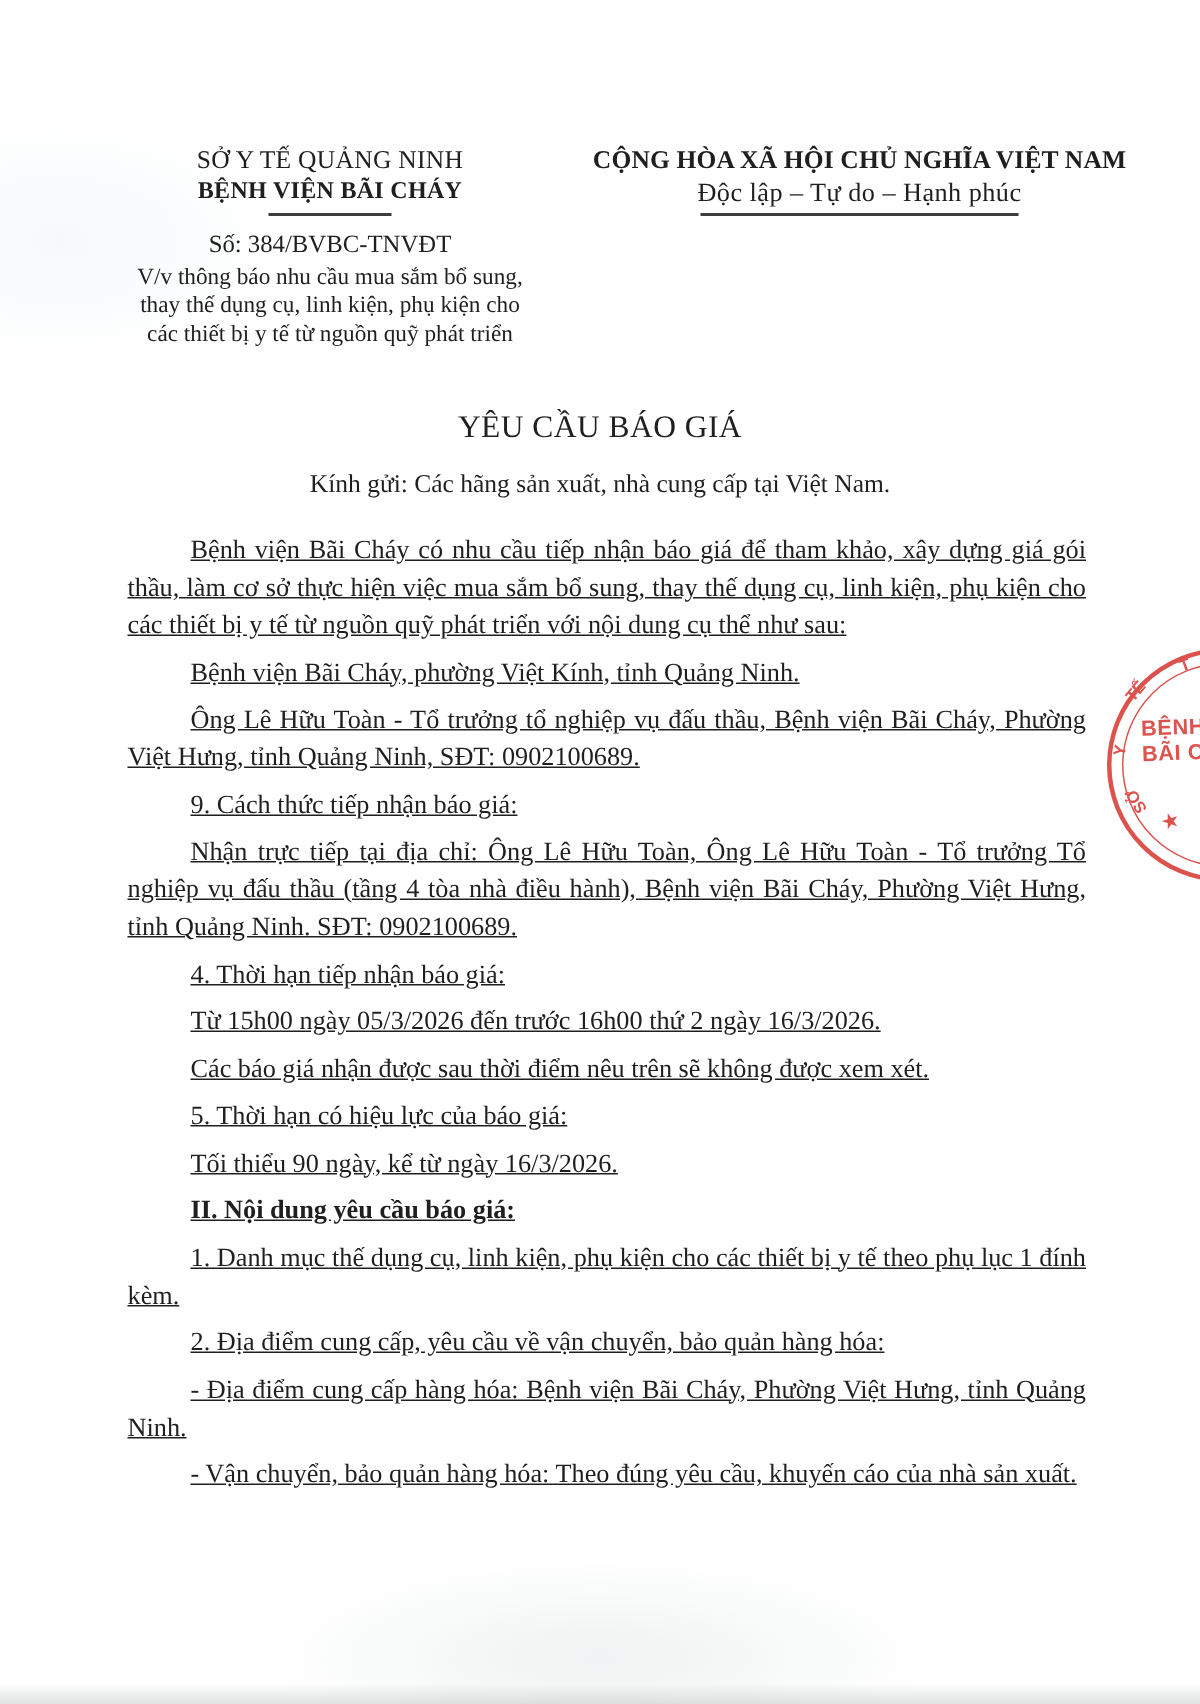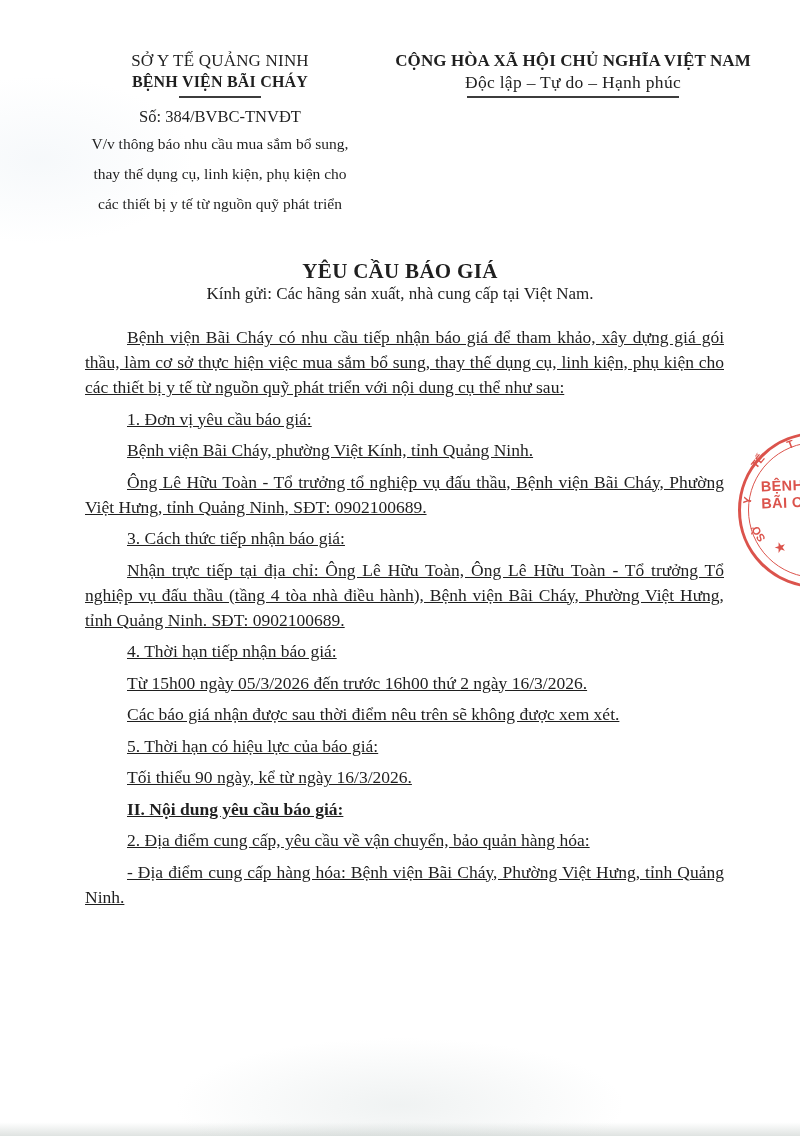--- a/index.html
+++ b/index.html
@@ -10,34 +10,34 @@
     color:#1f1f1f;
   }
   .page {
     position:relative; width:800px; height:1136px; overflow:hidden;
     background:
       radial-gradient(220px 120px at 40px 160px, rgba(185,205,222,0.13), rgba(185,205,222,0) 70%),
       radial-gradient(300px 90px at 400px 1105px, rgba(170,185,185,0.18), rgba(170,185,185,0) 75%),
       linear-gradient(#ffffff 98.8%, #dfe3e1 100%);
   }
   
-  .header { display:flex; padding-top:50px; }
+  .header { display:flex; padding-top:96px; }
   .header-left  { width:312px; margin-left:64px; text-align:center; }
   .header-right { width:382px; margin-left:6px;  text-align:center; }
   .agency  { font-size:17px; line-height:21px; letter-spacing:0.2px; }
   .unit    { font-size:16px; line-height:22px; font-weight:bold; letter-spacing:0.2px; }
   .rule-left  { width:82px;  height:2px; background:#3c3c3c; margin:3px auto 8px; }
   .doc-number { font-size:16.5px; line-height:21px; margin-top:2px; }
-  .subject { font-size:15.5px; line-height:30px; width:258px; margin:2px auto 0; }
+  .subject { font-size:15.5px; line-height:19px; width:258px; margin:2px auto 0; }
   .country { font-size:17px;   line-height:21px; font-weight:bold; letter-spacing:0.1px; }
   .motto   { font-size:17.5px; line-height:23px; font-weight:normal; letter-spacing:0.3px; }
   .rule-right { width:212px; height:2px; background:#3c3c3c; margin:2px auto 10px; }
   .place-date { font-size:17px; font-style:italic; margin-top:4px; }
   
-  .title { font-size:21px; font-weight:bold; text-align:center; margin:40px 0 0; letter-spacing:0.3px; }
+  .title { font-size:21px; font-weight:normal; text-align:center; margin:40px 0 16px; letter-spacing:0.3px; }
   .salutation { font-size:17px; text-align:center; }
   
   .body-block { margin:21px 76px 0 85px;text-decoration:underline; }
   .para { margin:0 0 6.5px 0; font-size:17.5px; line-height:25px; text-indent:42px; }
   .para.justify { text-align:justify; }
   .para.bold { font-weight:bold; }
   
   .stamp {
     position:absolute; left:738px; top:432px; width:150px; height:150px;
     border:3px solid #d9473f; border-radius:50%;
@@ -78,33 +78,34 @@
       <div class="motto">Độc lập – Tự do – Hạnh phúc</div>
       <div class="rule-right"></div>
     </div>
   </div>
 
   <div class="title">YÊU CẦU BÁO GIÁ</div>
   <div class="salutation">Kính gửi: Các hãng sản xuất, nhà cung cấp tại Việt Nam.</div>
 
   <div class="body-block">
       <p class="para justify">Bệnh viện Bãi Cháy có nhu cầu tiếp nhận báo giá để tham khảo, xây dựng giá gói thầu, làm cơ sở thực hiện việc mua sắm bổ sung, thay thế dụng cụ, linh kiện, phụ kiện cho các thiết bị y tế từ nguồn quỹ phát triển với nội dung cụ thể như sau:</p>
-      <p class="para normal">1. Đơn vị yêu cầu báo giá:</p>
       <p class="para normal">Bệnh viện Bãi Cháy, phường Việt Kính, tỉnh Quảng Ninh.</p>
       <p class="para justify">Ông Lê Hữu Toàn - Tổ trưởng tổ nghiệp vụ đấu thầu, Bệnh viện Bãi Cháy, Phường Việt Hưng, tỉnh Quảng Ninh, SĐT: 0902100689.</p>
-      <p class="para normal">3. Cách thức tiếp nhận báo giá:</p>
+      <p class="para normal">9. Cách thức tiếp nhận báo giá:</p>
       <p class="para justify">Nhận trực tiếp tại địa chỉ: Ông Lê Hữu Toàn, Ông Lê Hữu Toàn - Tổ trưởng Tổ nghiệp vụ đấu thầu (tầng 4 tòa nhà điều hành), Bệnh viện Bãi Cháy, Phường Việt Hưng, tỉnh Quảng Ninh. SĐT: 0902100689.</p>
       <p class="para normal">4. Thời hạn tiếp nhận báo giá:</p>
       <p class="para normal">Từ 15h00 ngày 05/3/2026 đến trước 16h00 thứ 2 ngày 16/3/2026.</p>
       <p class="para normal">Các báo giá nhận được sau thời điểm nêu trên sẽ không được xem xét.</p>
       <p class="para normal">5. Thời hạn có hiệu lực của báo giá:</p>
       <p class="para normal">Tối thiểu 90 ngày, kể từ ngày 16/3/2026.</p>
       <p class="para bold">II. Nội dung yêu cầu báo giá:</p>
+      <p class="para justify">1. Danh mục thế dụng cụ, linh kiện, phụ kiện cho các thiết bị y tế theo phụ lục 1 đính kèm.</p>
       <p class="para normal">2. Địa điểm cung cấp, yêu cầu về vận chuyển, bảo quản hàng hóa:</p>
       <p class="para justify">- Địa điểm cung cấp hàng hóa: Bệnh viện Bãi Cháy, Phường Việt Hưng, tỉnh Quảng Ninh.</p>
+      <p class="para justify">- Vận chuyển, bảo quản hàng hóa: Theo đúng yêu cầu, khuyến cáo của nhà sản xuất.</p>
     </div>
 
   <div class="stamp">
     <div class="stamp-inner"></div>
     <span class="ring r-t">T</span>
     <span class="ring r-te">TẾ</span>
     <span class="ring r-y">Y</span>
     <span class="ring r-so">SỞ</span>
     <span class="ring r-star">★</span>
     <div class="stamp-text">

